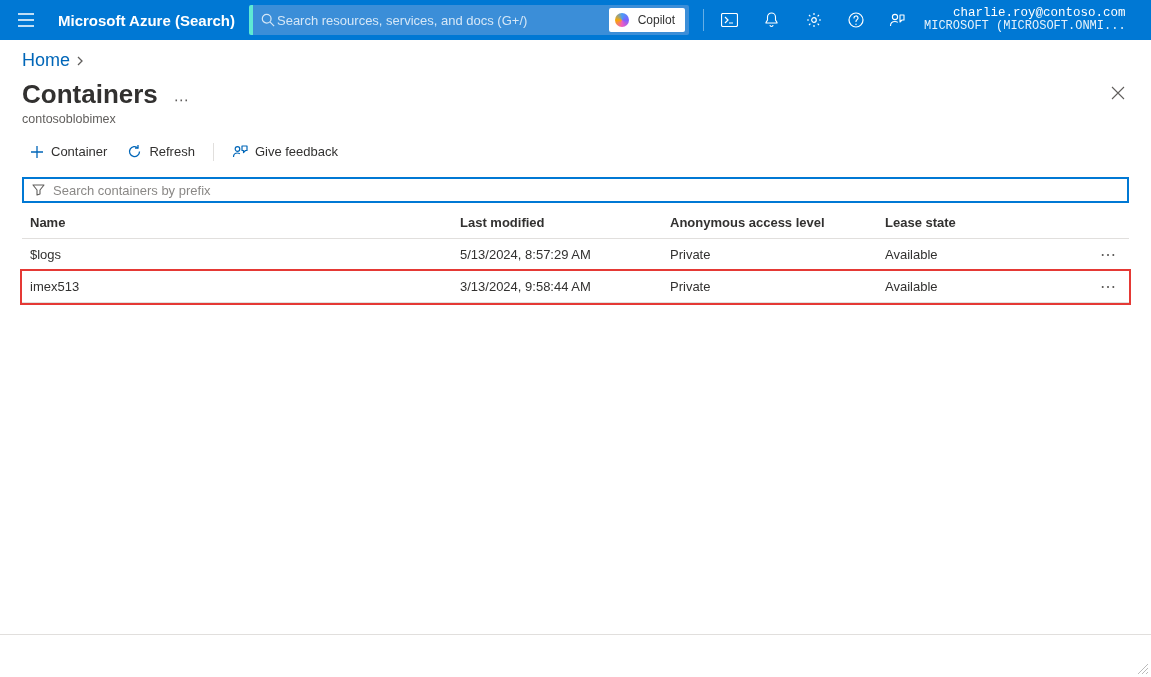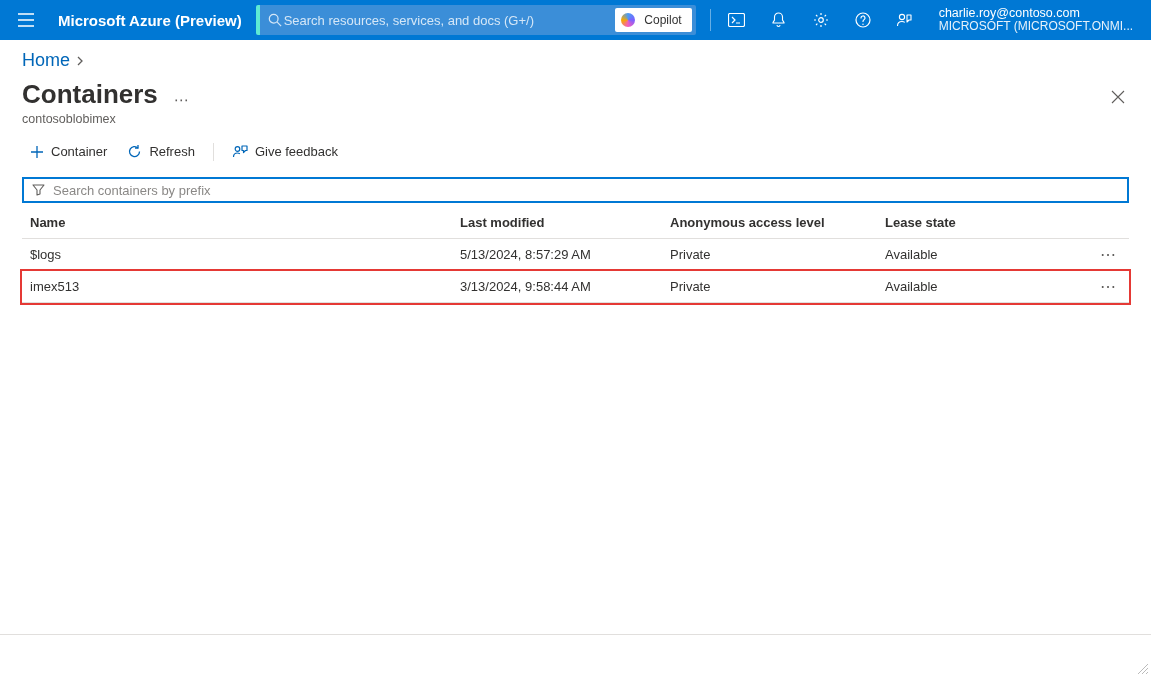--- a/index.html
+++ b/index.html
@@ -97,40 +97,41 @@
     align-items: center;
     gap: 2px;
   }
   .tb-icon {
     width: 40px; height: 40px;
     display:flex; align-items:center; justify-content:center;
     cursor:pointer;
     color:#fff;
   }
   .user-block {
-    margin-left: 8px;
+    text-align: right;
     line-height: 1.1;
     padding: 4px 6px;
     cursor:pointer;
+    font-family:Liberation Mono, monospace;
   }
   .user-email { font-size: 12.5px; }
   .user-tenant { font-size: 12px; opacity: 0.9; text-transform: uppercase; }
 
   
   .breadcrumb {
     padding: 10px 20px 4px 22px;
     display:flex; align-items:center;
     font-size: 18px;
   }
   .breadcrumb a { color: var(--azure-link); text-decoration:none; cursor:pointer; }
   .breadcrumb .chev { margin: 0 6px; color: var(--text-muted); }
 
   
   .page-head {
-    display:flex; align-items:flex-end; justify-content:space-between;
+    display:flex; align-items:center; justify-content:space-between;
     padding: 0 20px 0 22px;
   }
   .page-head-left { display:flex; align-items:baseline; gap: 16px; }
   h1.title { font-size: 26px; font-weight: 600; margin: 4px 0 0 0; }
   .title-more { color: var(--text-muted); cursor:pointer; letter-spacing:1px; font-size:15px; position:relative; top:2px;}
   .close-x {
     font-size: 15px;
     color: #605e5c;
     cursor:pointer;
     padding: 6px;
@@ -225,21 +226,21 @@
 </head>
 <body>
 
 <div class="topbar">
   <div class="topbar-left">
     <div class="hamburger">
       <svg width="16" height="14" viewBox="0 0 16 14">
           <path d="M0 1h16M0 7h16M0 13h16" stroke="#fff" stroke-width="1.6"></path>
         </svg>
     </div>
-    <div class="brand">Microsoft Azure (Preview)</div>
+    <div class="brand">Microsoft Azure (Search)</div>
     <div class="search-wrap">
       <svg width="14" height="14" viewBox="0 0 16 16">
           <circle cx="6.5" cy="6.5" r="5" stroke="#d5e7f7" stroke-width="1.4" fill="none"></circle>
           <line x1="10.5" y1="10.5" x2="15" y2="15" stroke="#d5e7f7" stroke-width="1.4"></line>
         </svg>
       <input type="text" placeholder="Search resources, services, and docs (G+/)" style="">
       <div class="copilot-btn">
         <span class="copilot-swirl"></span>
         <span>Copilot</span>
       </div>

